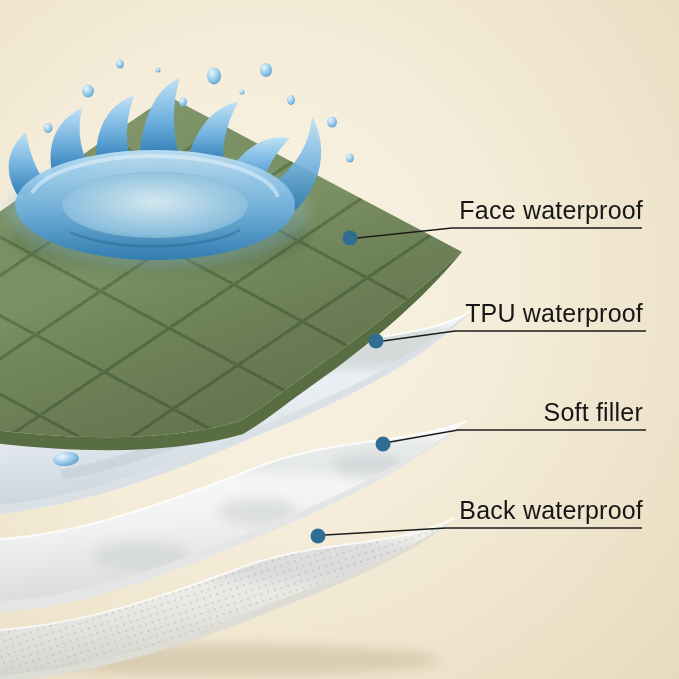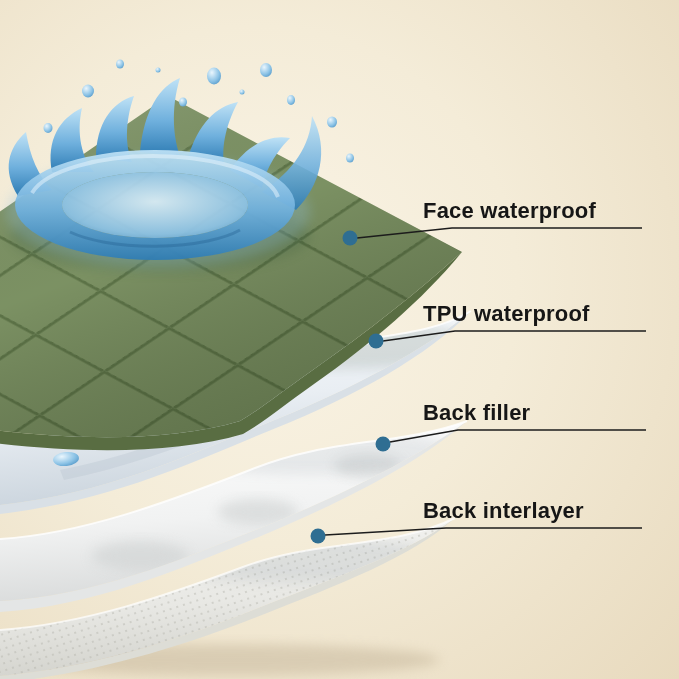--- a/index.html
+++ b/index.html
@@ -4,22 +4,22 @@
 <style>
   html,body{margin:0;padding:0;}
   body{
     width:679px;height:679px;overflow:hidden;
     background:radial-gradient(circle at 38% 42%, #faf4e6 0%, #f4ecd8 45%, #e8dabe 100%);
     font-family:"Liberation Sans", sans-serif;
   }
   .stage{position:relative;width:679px;height:679px;}
   .stage svg{position:absolute;left:0;top:0;width:679px;height:679px;}
   .layer-label{
-    position:absolute;right:36px;width:220px;text-align:left;
-    font-size:22px;font-weight:700;color:#161616;letter-spacing:.2px;
+    position:absolute;right:36px;width:220px;text-align:right;
+    font-size:25px;font-weight:400;color:#161616;letter-spacing:.2px;
     line-height:27px;white-space:nowrap;
   }
 </style>
 </head>
 <body>
 
 <div class="stage">
 <svg viewBox="0 0 679 679" xmlns="http://www.w3.org/2000/svg">
   <defs>
     <linearGradient id="greenShade" x1="0" y1="0" x2="0.55" y2="1">
@@ -164,15 +164,15 @@
   <g stroke="none">
     <circle cx="350" cy="238" r="7.5" fill="#2f6e92"></circle>
     <circle cx="376" cy="341" r="7.5" fill="#2f6e92"></circle>
     <circle cx="383" cy="444" r="7.5" fill="#2f6e92"></circle>
     <circle cx="318" cy="536" r="7.5" fill="#2f6e92"></circle>
   </g>
 </svg>
 
 <div class="layer-label" style="top:197px">Face waterproof</div>
 <div class="layer-label" style="top:300px">TPU waterproof</div>
-<div class="layer-label" style="top:399px">Back filler</div>
-<div class="layer-label" style="top:497px">Back interlayer</div>
+<div class="layer-label" style="top:399px">Soft filler</div>
+<div class="layer-label" style="top:497px">Back waterproof</div>
 </div>
 
 </body></html>

